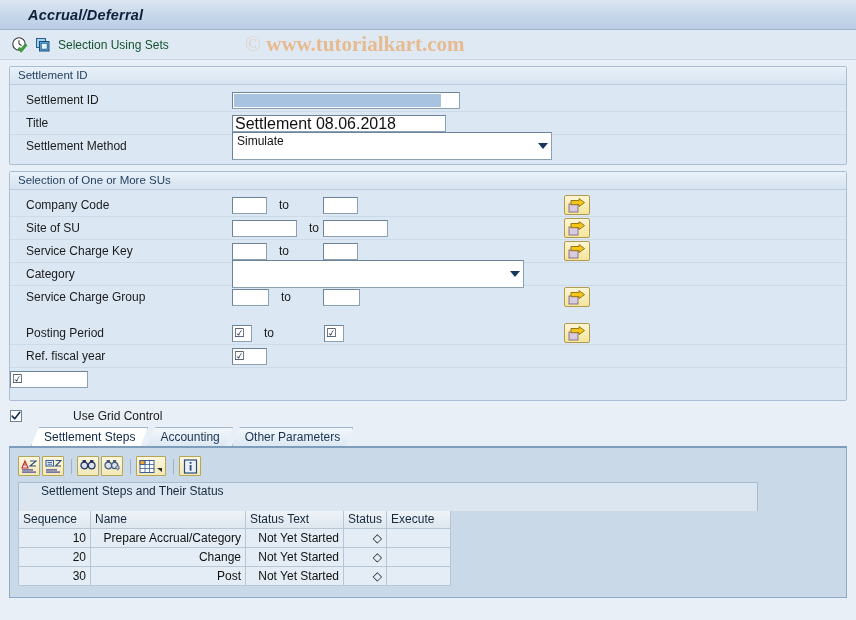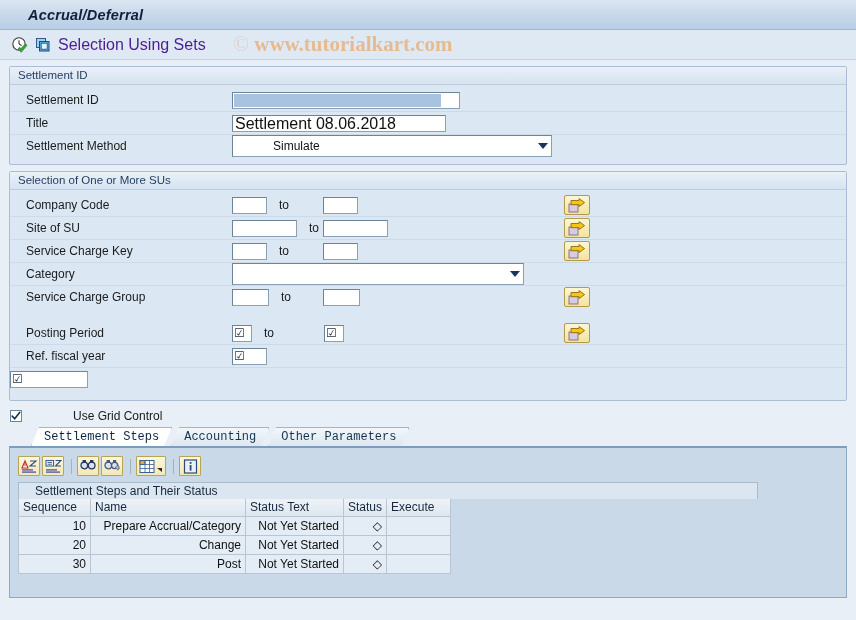--- a/index.html
+++ b/index.html
@@ -48,26 +48,26 @@
   }
   .tb-icon {
     width: 18px; height: 18px;
     margin-right: 6px;
     display: inline-flex;
     align-items: center;
     justify-content: center;
     flex: 0 0 auto;
   }
   .tb-label {
-    font-size: 16px;
-    color: #4c1d95;
+    font-size: 12px;
+    color: #14532d;
   }
   .watermark {
     position: absolute;
-    left: 233px;
+    left: 245px;
     top: 2px;
     font-family: "Liberation Serif", serif;
     font-size: 21px;
     font-weight: bold;
     color: #e8b98c;
     white-space: nowrap;
     opacity: .95;
     pointer-events: none;
   }
   .watermark .c {
@@ -146,29 +146,27 @@
   .selhl {
     position: absolute;
     left: 2px; top: 2px;
     height: 13px;
     background: #a8c3e0;
     pointer-events: none;
   }
   
   .combo {
     position: relative;
-    height: 22px;
+    height: 28px;
     border: 1px solid #8ca0b3;
     border-top-color: #6d8398;
     border-left-color: #6d8398;
     background: #fff;
     box-sizing: border-box;
     display: inline-flex;
-    align-items: center;
-    padding-left: 36px;
   }
   .combo .cval {
     padding-left: 4px;
     font-size: 12px;
     color: #111;
     line-height: 16px;
     flex: 1;
     overflow: hidden;
     white-space: nowrap;
   }
@@ -256,21 +254,20 @@
     font-size: 12px;
     color: #18334f;
     background: linear-gradient(to bottom,#f2f7fb,#dce8f3);
     border: 1px solid #9fb6cd;
     border-bottom: none;
     margin-right: -1px;
     position: relative;
     box-sizing: border-box;
     clip-path: polygon(8px 0, 100% 0, calc(100% - 8px) 100%, 0 100%);
     cursor: pointer;
-    font-family: Liberation Mono, monospace;
   }
   .tab.active {
     background: #ffffff;
     font-weight: normal;
     color: #0d2744;
     z-index: 3;
   }
   .tab.first {
     margin-left: 22px;
   }
@@ -317,23 +314,23 @@
   .gridwrap {
     background: #c9d9e8;
     width: 740px;
   }
   .gridcaption {
     font-size: 12px;
     color: #16293d;
     background: #dbe6f1;
     border: 1px solid #a7bccf;
     border-bottom: none;
-    height: 17px;
+    height: 29px;
     line-height: 17px;
-    padding-left: 16px;
+    padding-left: 22px;
     box-sizing: border-box;
   }
   table.grid {
     border-collapse: collapse;
     table-layout: fixed;
     background: #c9d9e8;
     border: 1px solid #a7bccf;
     border-top: none;
   }
   table.grid th {

